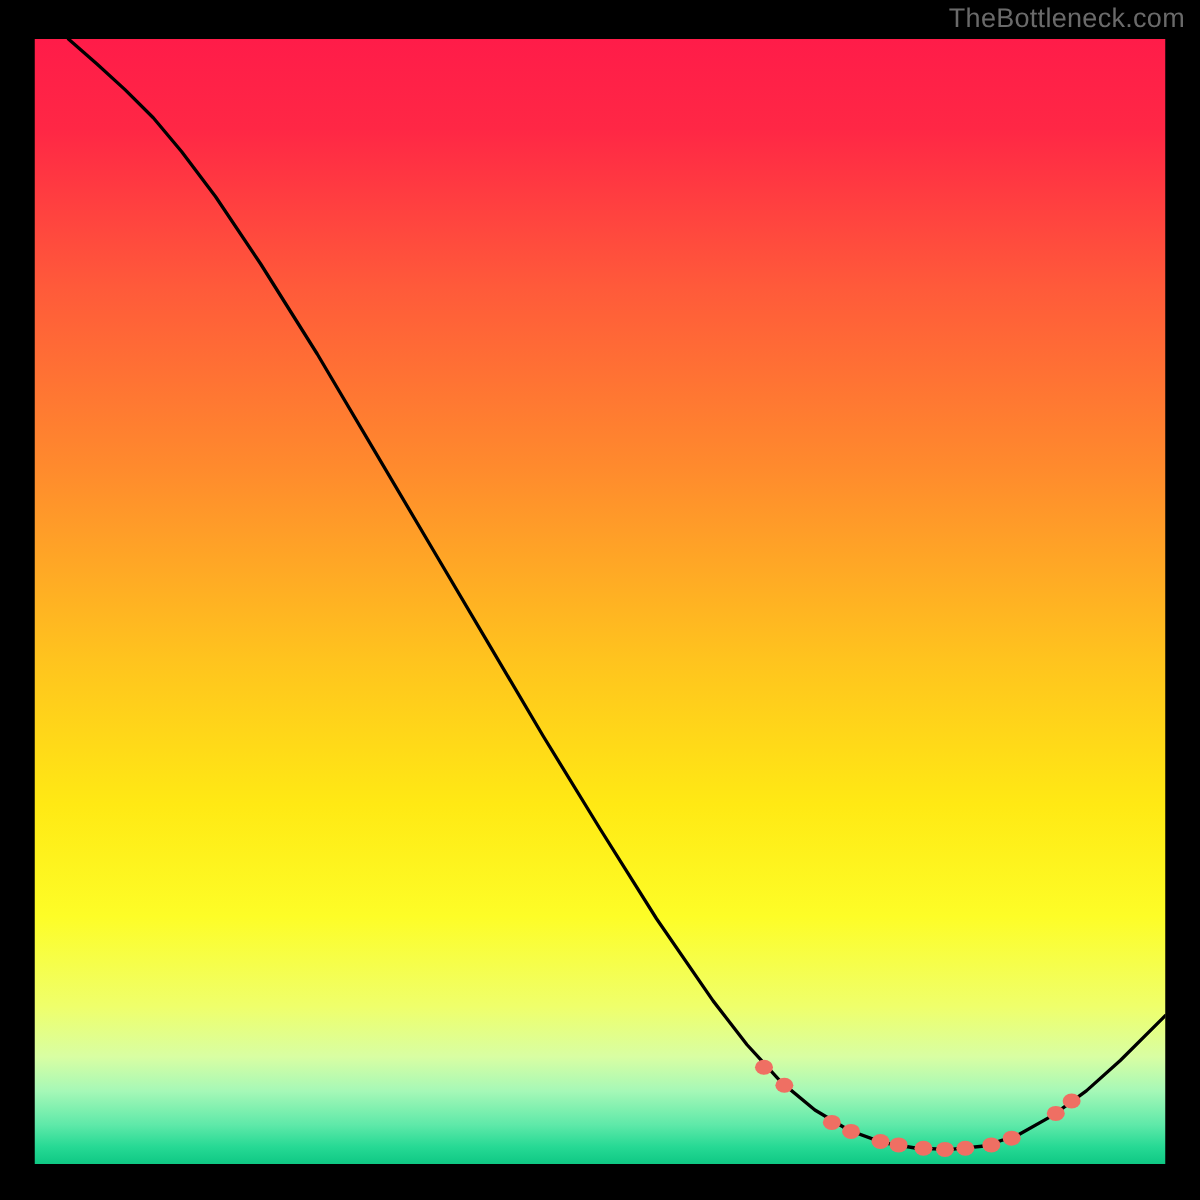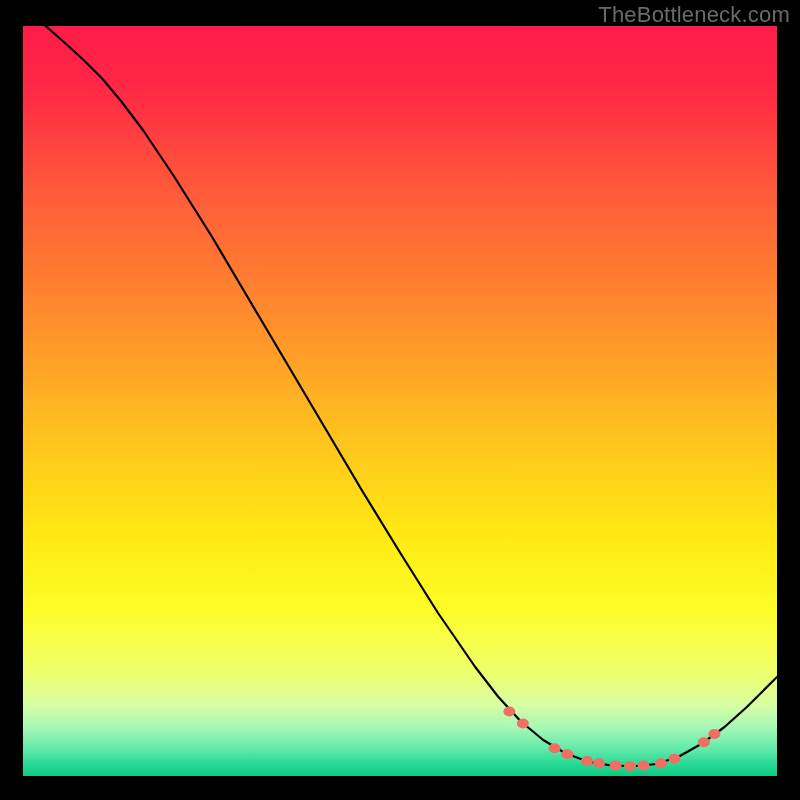--- a/index.html
+++ b/index.html
@@ -14,21 +14,21 @@
   .outer {
     position: relative;
     width: 800px;
     height: 800px;
     background: #000;
   }
   .watermark {
     position: absolute;
     top: 2px;
     right: 10px;
-    font-size: 22px;
+    font-size: 18px;
     font-weight: 500;
     color: #6a6a6a;
     letter-spacing: 0.2px;
     z-index: 5;
   }
   .plot {
     position: absolute;
     left: 23px;
     top: 26px;
     width: 754px;

